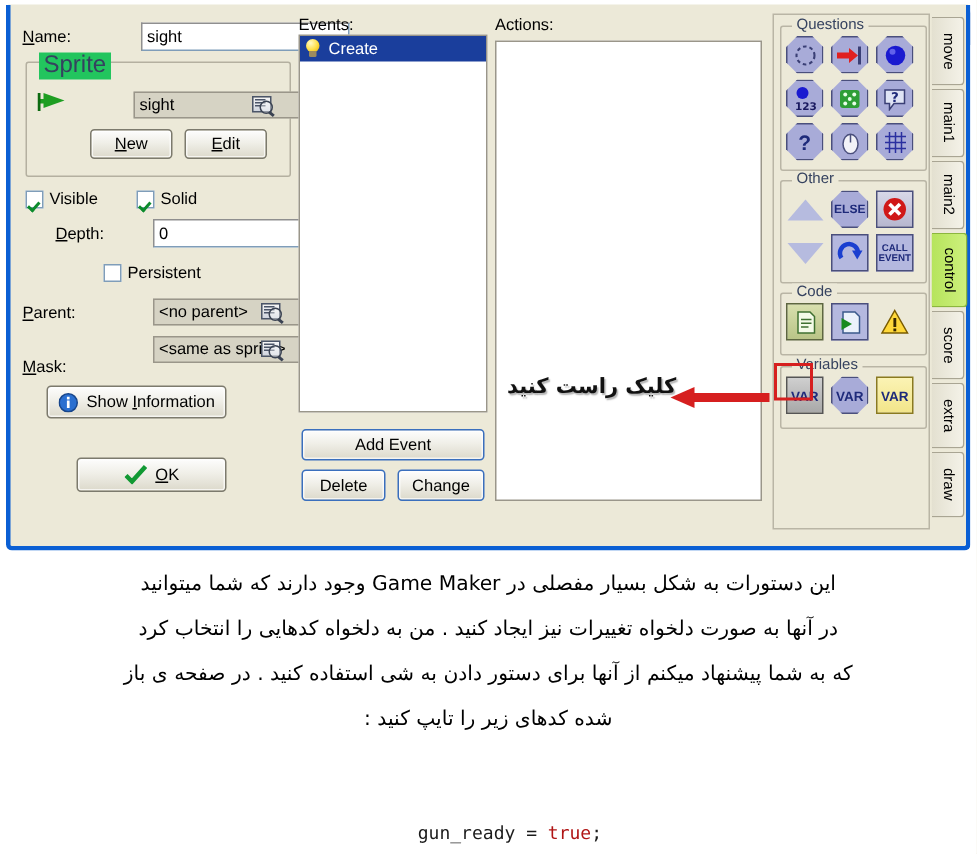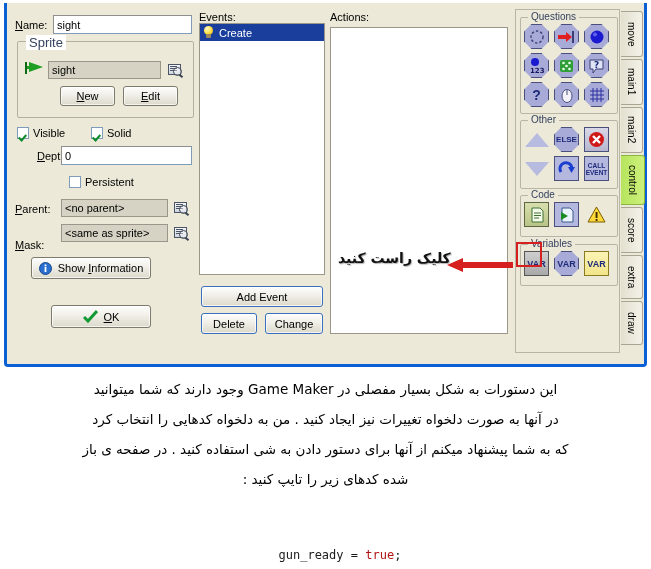--- a/index.html
+++ b/index.html
@@ -93,39 +93,40 @@
   }
   .grp {
     border: 1px solid #b4b0a0;
     border-radius: 2px;
     position: absolute;
     background: transparent;
   }
   .grp-label {
     position: absolute;
     top: -7px; left: 8px;
-    background: #ffffff;
+    background: #22c55e;
     padding: 0 3px;
-    font-size: 13px;
+    font-size: 16px;
     color: #35425f;
   }
   .lbl { font-size: 11px; color: #000; }
   .lbl u { text-decoration: underline; }
 
   .tfield {
     background: #ffffff;
     border: 1px solid #7f9db9;
     border-top-color: #8f8f8f;
     border-left-color: #8f8f8f;
     font-size: 11px;
     color: #000;
     padding: 2px 3px;
     box-sizing: border-box;
     display: flex; align-items: center;
     position: absolute;
+    margin-left: 41px;
   }
   .tfield.readonly { background: #d6d3c4; border-color: #9a968a; }
 
   .btn {
     position: absolute;
     box-sizing: border-box;
     background: linear-gradient(to bottom, #fdfdfd 0%, #f0efe8 45%, #dcd9cb 100%);
     border: 1px solid #7c7a6d;
     border-radius: 3px;
     font-size: 11px;

